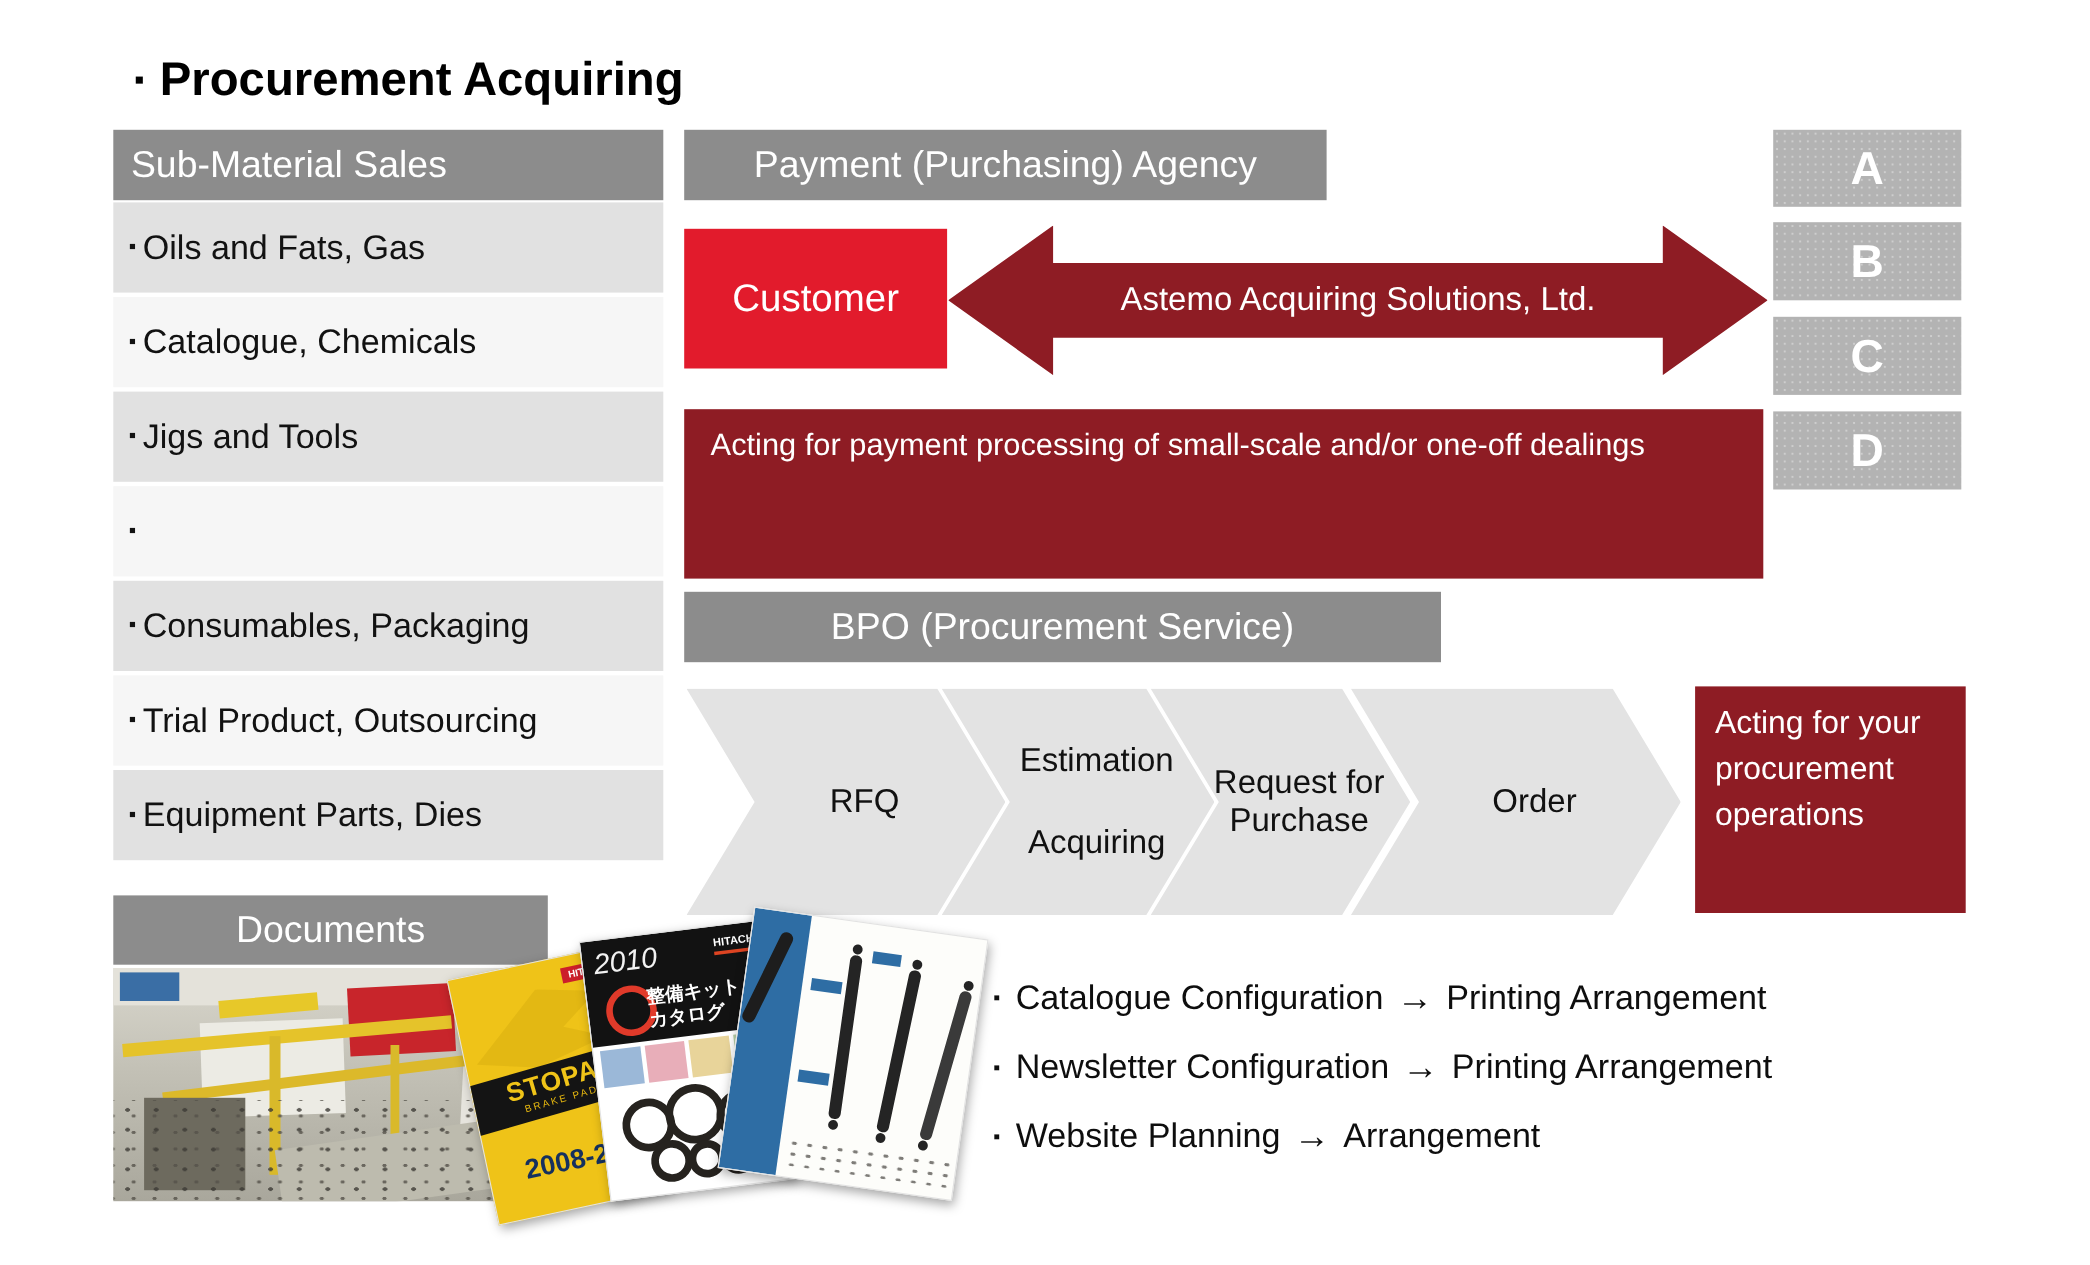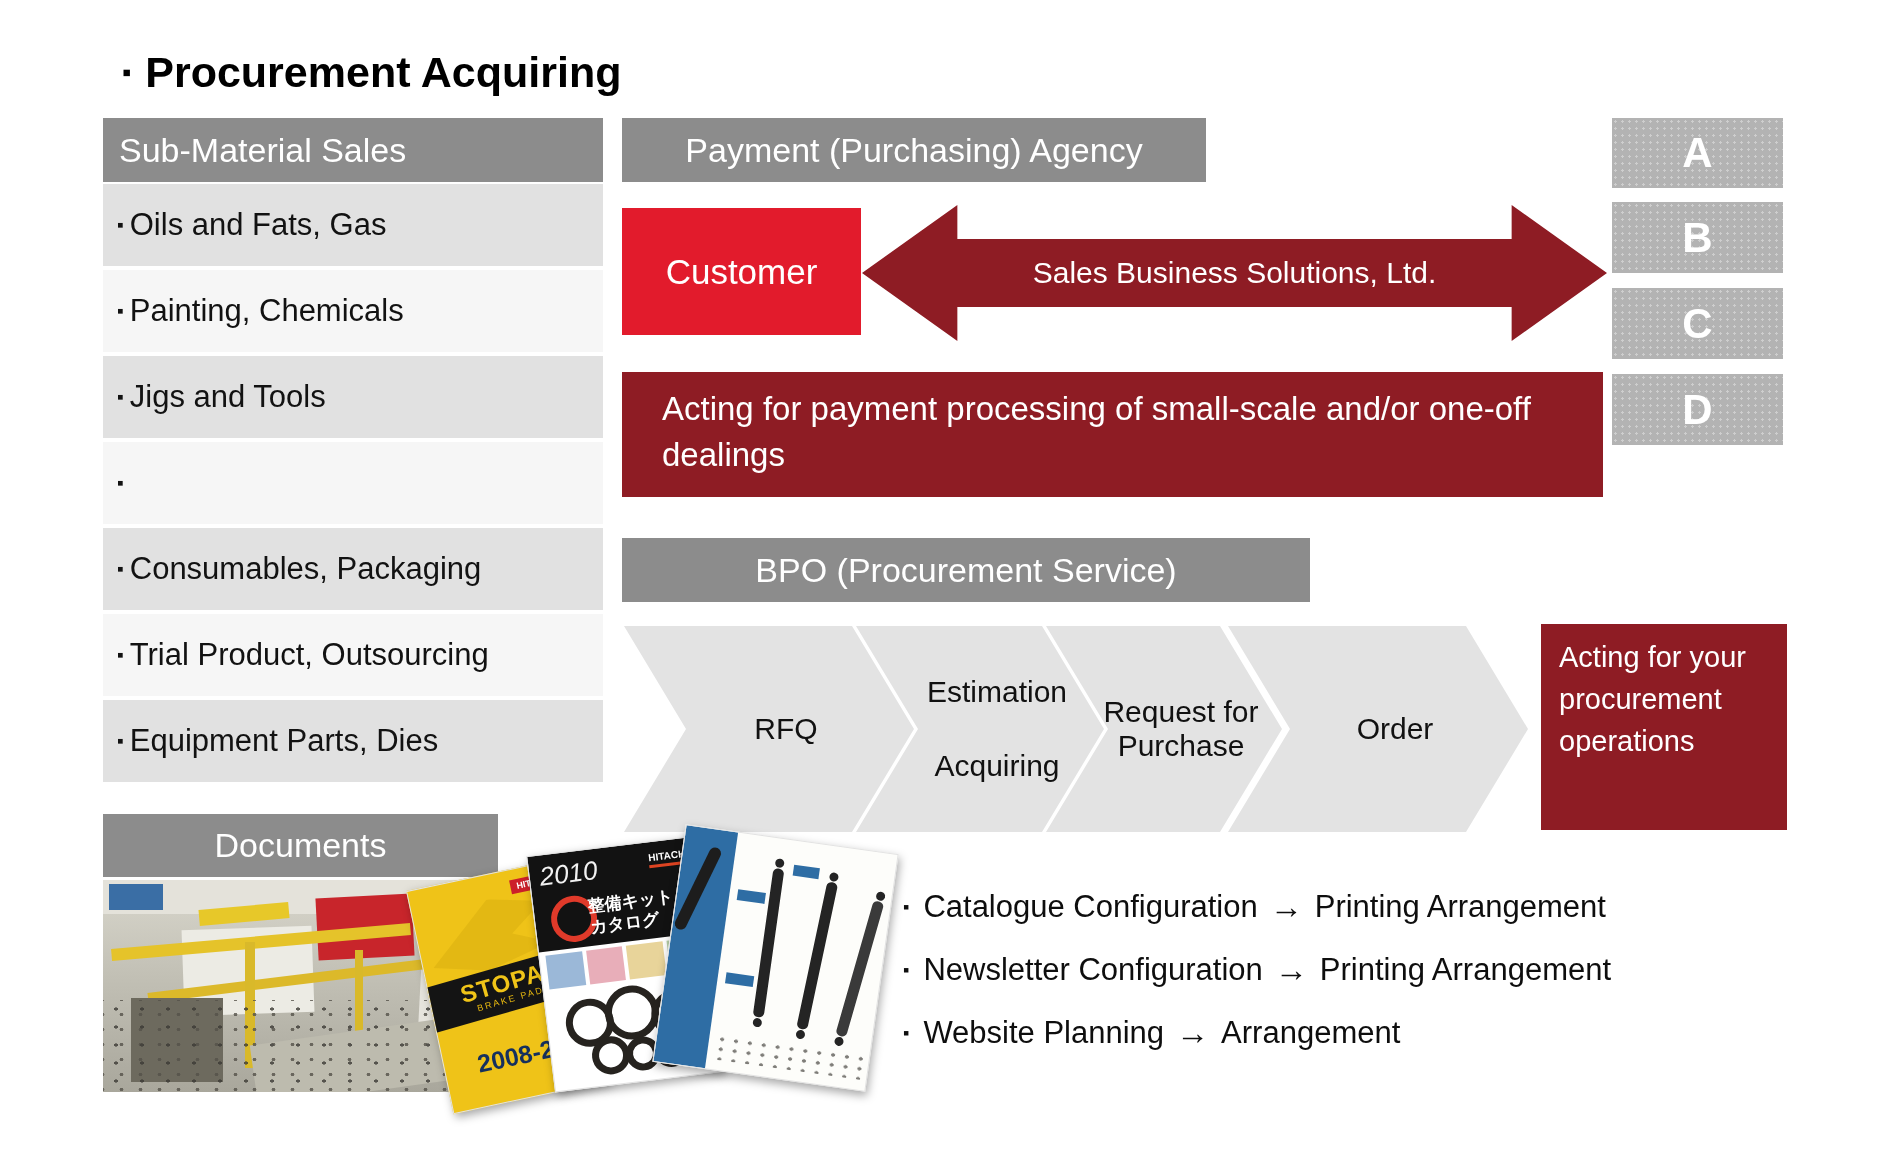--- a/index.html
+++ b/index.html
@@ -28,21 +28,21 @@
     clip-path:polygon(0% 50%,12.8% 0%,12.8% 25%,87.2% 25%,87.2% 0%,100% 50%,87.2% 100%,87.2% 75%,12.8% 75%,12.8% 100%);
     display:flex;align-items:center;justify-content:center;}
   .arrow-label{color:#fff;font-size:30px;}
   
   .partner{left:1612px;width:171px;height:71px;background:#b3b3b3;
     background-image:radial-gradient(rgba(255,255,255,.35) 1px,transparent 1.4px);background-size:7px 7px;
     color:#fff;font-size:42px;font-weight:bold;display:flex;align-items:center;justify-content:center;}
   .p-a{top:118px;height:70px;}.p-b{top:202px;}.p-c{top:288px;}.p-d{top:374px;}
   
   .note{background:#8e1c24;color:#fff;box-sizing:border-box;}
-  .note-pay{left:622px;top:372px;width:981px;height:125px;font-size:33px;line-height:1.38;padding:14px 40px;}
+  .note-pay{left:622px;top:372px;width:981px;height:154px;font-size:28px;line-height:1.38;padding:14px 24px;}
   .note-bpo{left:1541px;top:624px;width:246px;height:206px;font-size:29px;line-height:1.45;padding:12px 18px;}
   
   .chev{top:626px;height:206px;background:#e3e3e3;
     clip-path:polygon(0 0,calc(100% - 62px) 0,100% 50%,calc(100% - 62px) 100%,0 100%,62px 50%);
     display:flex;flex-direction:column;align-items:center;justify-content:center;font-size:30px;color:#111;padding-left:34px;box-sizing:border-box;}
   .chev span{display:block;text-align:center;line-height:1.15;}
   .c1{left:624px;width:290px;}
   .c2{left:856px;width:248px;gap:40px;}
   .c3{left:1046px;width:236px;}
   .c4{left:1228px;width:300px;}
@@ -99,21 +99,21 @@
   </div>
 
   <div class="abs hdr sub-hdr">Sub-Material Sales</div>
 
   <div class="abs row r-dark" style="top:184px">
     <span class="li-b">▪</span>
     <span>Oils and Fats, Gas</span>
   </div>
   <div class="abs row r-light" style="top:270px">
     <span class="li-b">▪</span>
-    <span>Painting, Chemicals</span>
+    <span>Catalogue, Chemicals</span>
   </div>
   <div class="abs row r-dark" style="top:356px">
     <span class="li-b">▪</span>
     <span>Jigs and Tools</span>
   </div>
   <div class="abs row r-light" style="top:442px">
     <span class="li-b">▪</span>
   </div>
   <div class="abs row r-dark" style="top:528px">
     <span class="li-b">▪</span>
@@ -126,21 +126,21 @@
   <div class="abs row r-dark" style="top:700px">
     <span class="li-b">▪</span>
     <span>Equipment Parts, Dies</span>
   </div>
 
   <div class="abs hdr pay-hdr">Payment (Purchasing) Agency</div>
 
   <div class="abs customer">Customer</div>
 
   <div class="abs dbl-arrow">
-    <span class="arrow-label">Sales Business Solutions, Ltd.</span>
+    <span class="arrow-label">Astemo Acquiring Solutions, Ltd.</span>
   </div>
 
   <div class="abs partner p-a">A</div>
   <div class="abs partner p-b">B</div>
   <div class="abs partner p-c">C</div>
   <div class="abs partner p-d">D</div>
 
   <div class="abs note note-pay">Acting for payment processing of small-scale and/or one-off dealings</div>
 
   <div class="abs hdr bpo-hdr">BPO (Procurement Service)</div>

